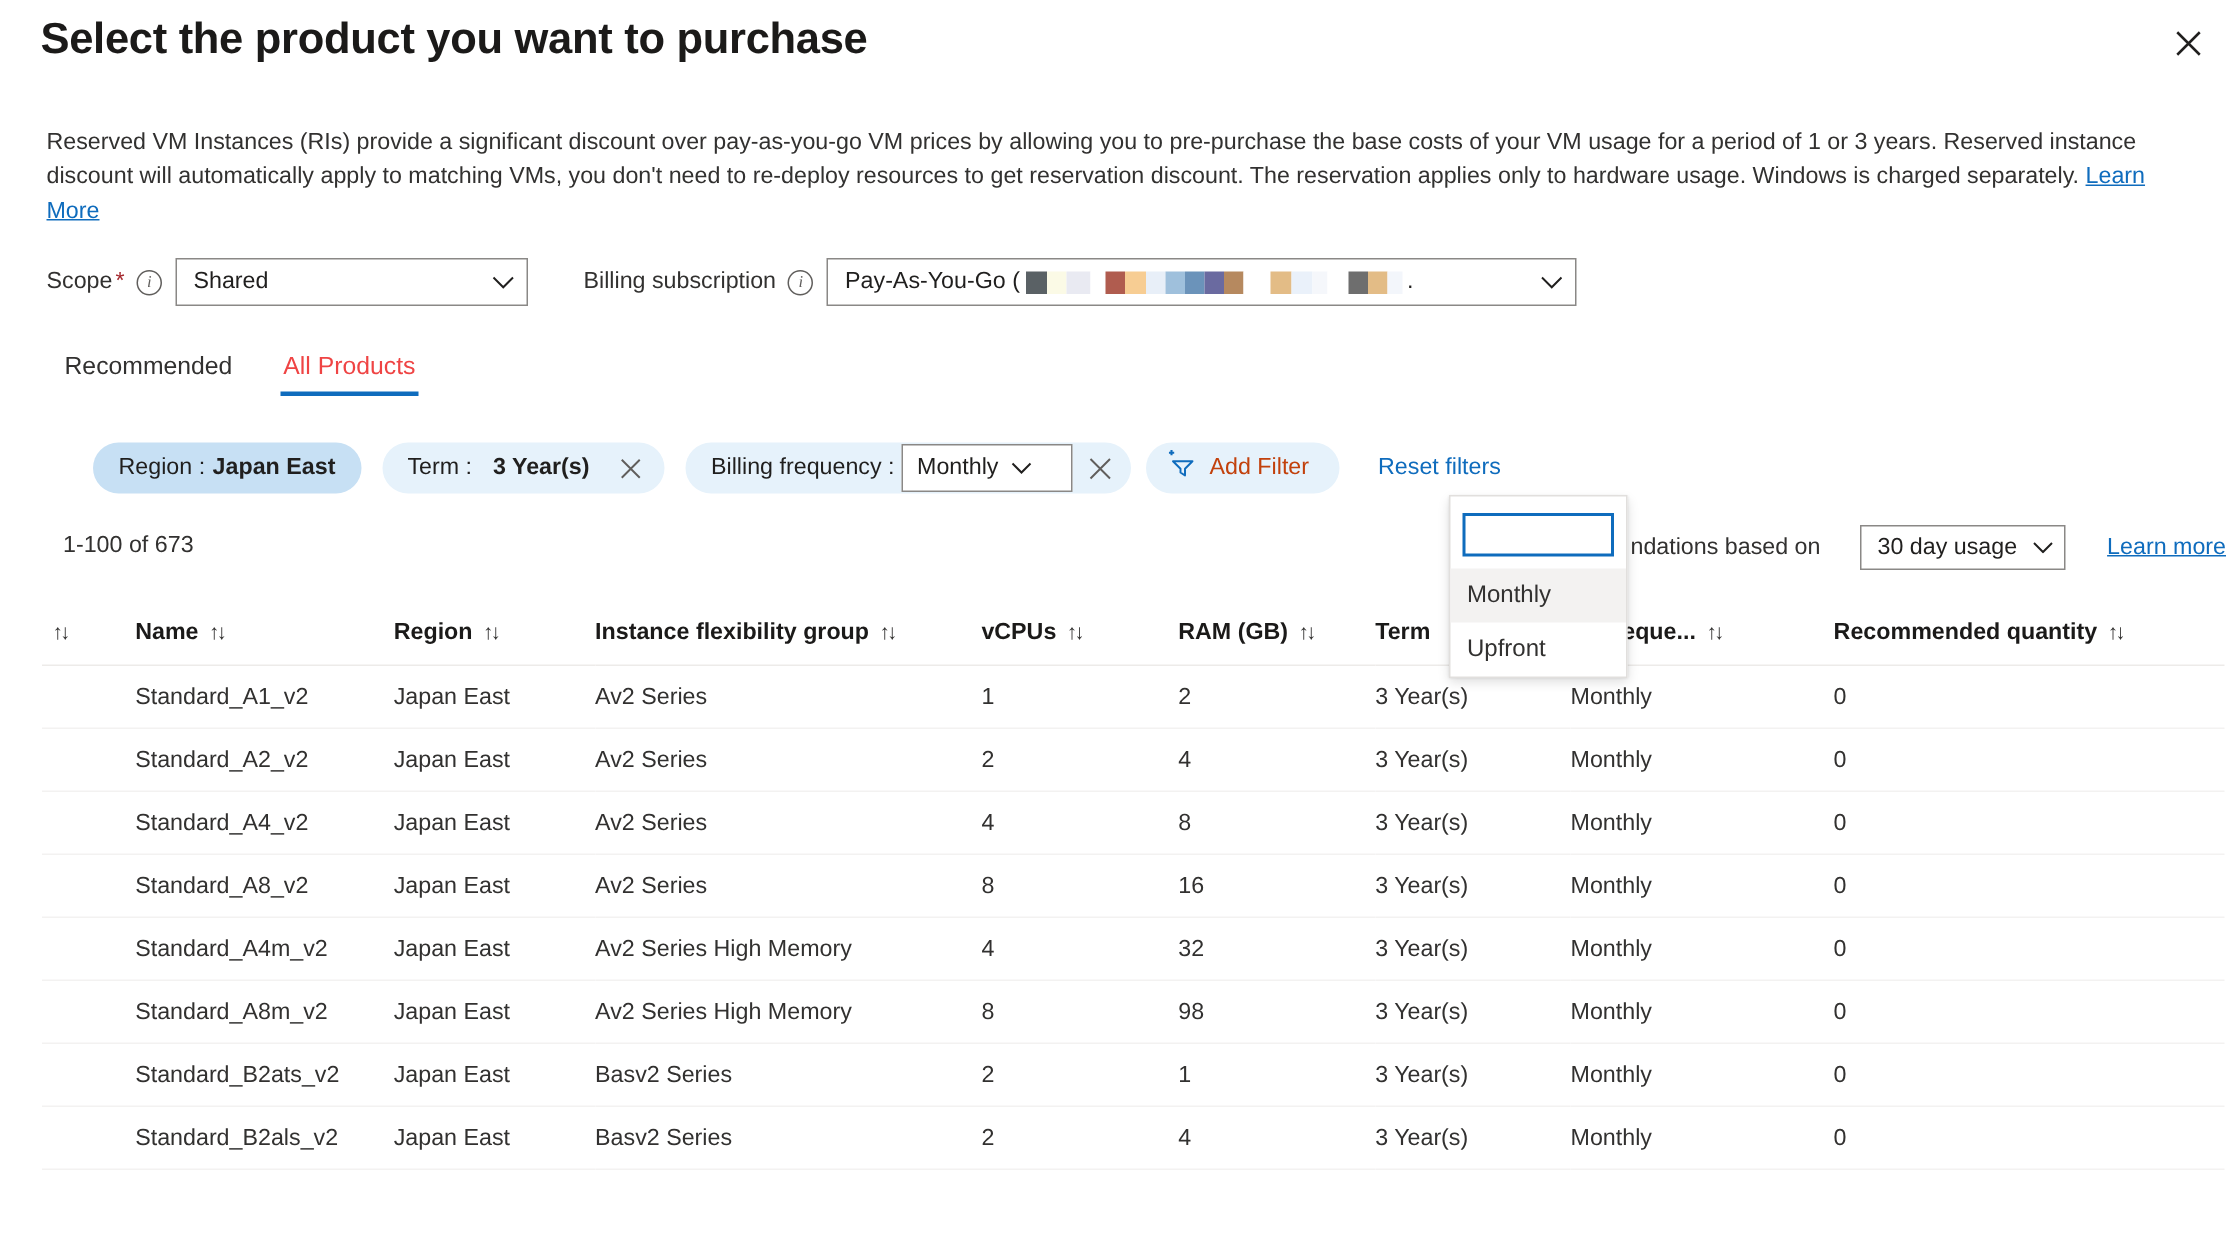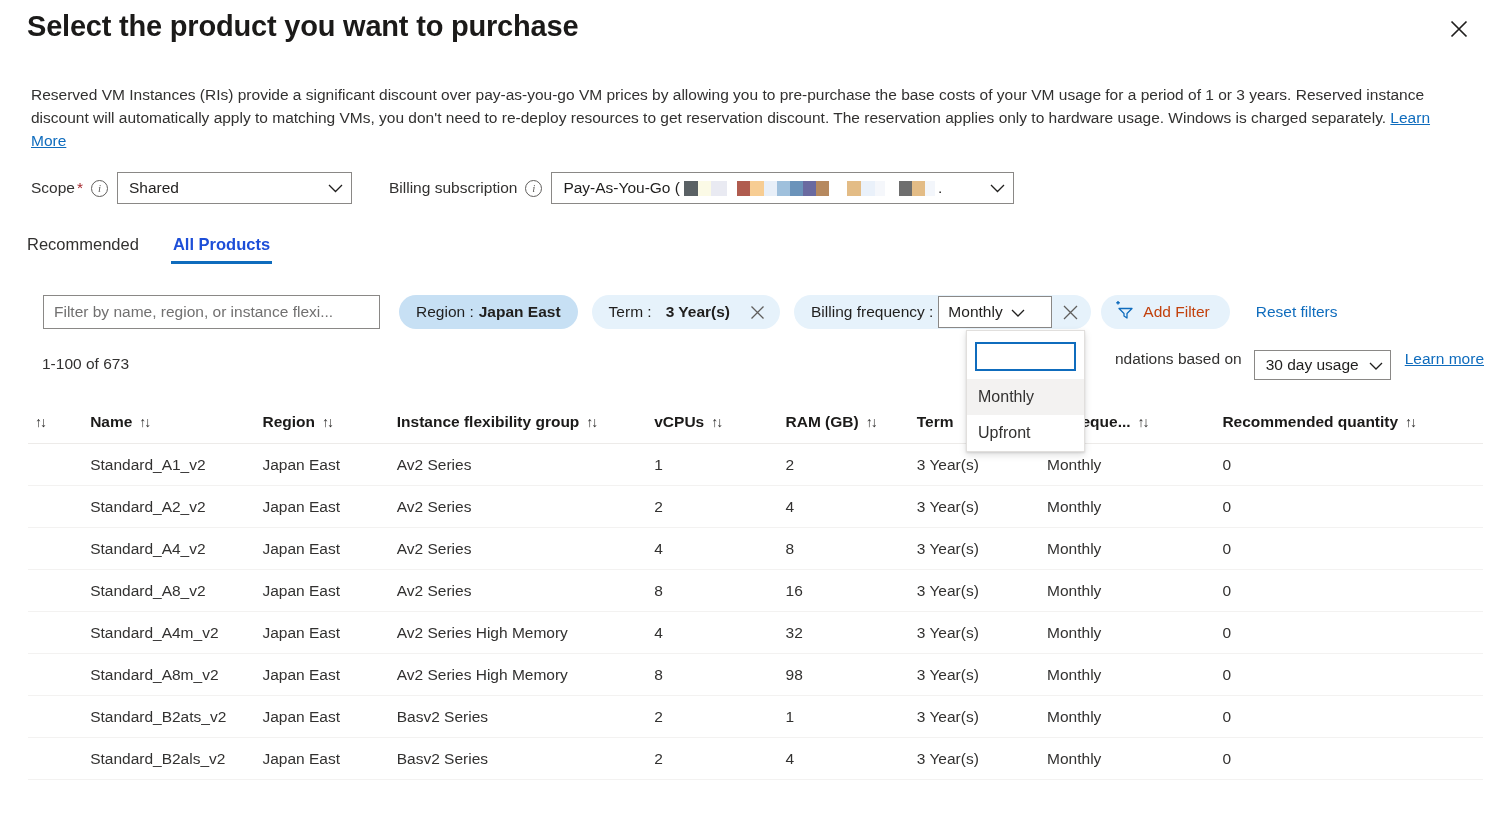--- a/index.html
+++ b/index.html
@@ -84,42 +84,42 @@
     display: flex;
     align-items: center;
     padding: 0 8px 0 11px;
     font-size: 15.5px;
     color: #201f1e;
     cursor: pointer;
     white-space: nowrap;
   }
   .combo .caret { margin-left: auto; padding-left: 10px; display: flex; align-items: center; }
   #scope-combo { width: 235px; justify-content: center; }
-  #subscription-combo { width: 463px; }
+  #subscription-combo { width: 500px; }
 
   .redact-strip { display: inline-flex; align-items: center; gap: 0; margin-left: 4px; }
   .redact-blk { display: inline-block; height: 15px; }
 
   
   .tabs {
     position: absolute;
-    left: 25px; top: 235px;
+    left: 41px; top: 235px;
     display: flex;
     align-items: flex-end;
     gap: 30px;
   }
   .tab {
     font-size: 16.5px;
     color: #323130;
     padding: 0 2px 10px 2px;
     cursor: pointer;
     position: relative;
     white-space: nowrap;
   }
-  .tab.active { font-weight: 700; color: #1d4ed8; }
+  .tab.active { font-weight: 400; color: #ef4444; }
   .tab.active::after {
     content: "";
     position: absolute;
     left: 0; right: 0; bottom: 0;
     height: 3px;
     background: #0f6cbd;
   }
 
   
   .filter-bar {
@@ -225,22 +225,22 @@
   .count-text {
     position: absolute;
     left: 42px; top: 355px;
     font-size: 15.5px;
     color: #323130;
   }
   .rec-row {
     position: absolute;
     right: 4px; top: 350px;
     display: flex;
-    align-items: flex-start;
-    gap: 3px;
+    align-items: center;
+    gap: 17px;
     height: 30px;
   }
   .rec-text {
     font-size: 15.5px;
     color: #323130;
     white-space: nowrap;
     margin-right: 9px;
   }
   .rec-combo {
     height: 30px;
@@ -370,21 +370,20 @@
   </div>
 </div>
 
 <div class="tabs">
   <div class="tab">Recommended</div>
   <div class="tab active">All Products</div>
 </div>
 
 <div class="filter-bar">
 
-  <input class="filter-input" type="text" placeholder="Filter by name, region, or instance flexi..." style="">
 
   <div class="pill pill-region">
     <span>Region :</span>
     <span class="pill-val">Japan East</span>
   </div>
 
   <div class="pill pill-term">
     <span>Term :</span>
     <span class="pill-val">3 Year(s)</span>
     <span class="pill-x">

